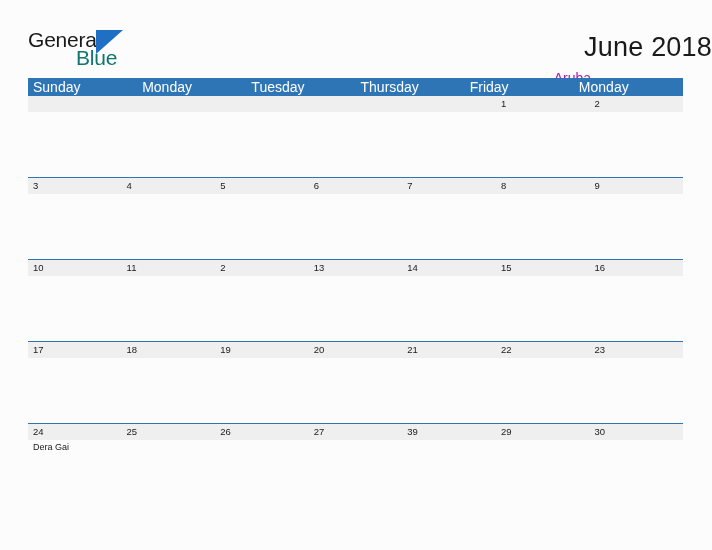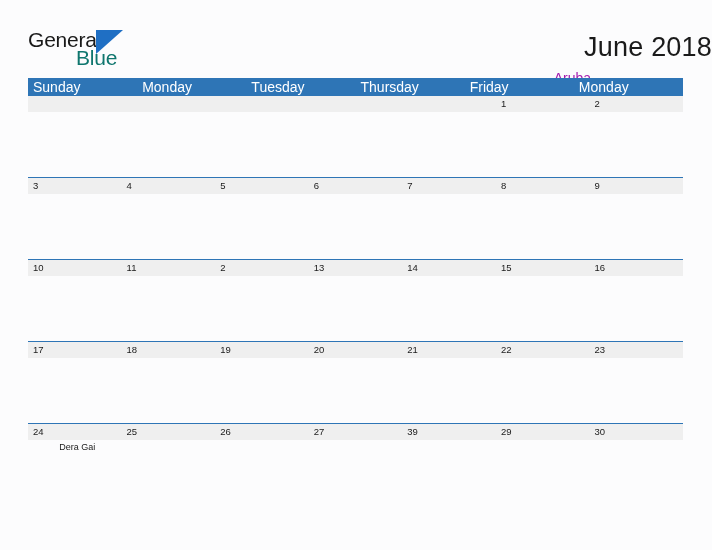--- a/index.html
+++ b/index.html
@@ -132,21 +132,20 @@
     display: flex;
     height: 65px;
     background: #FCFCFD;
   }
   .event-cell {
     flex: 1 1 0;
     padding-left: 5px;
     padding-top: 1px;
     box-sizing: border-box;
     overflow: hidden;
-    text-align: center;
   }
   .event {
     font-size: 9px;
     color: #1A1A1A;
     line-height: 12px;
     white-space: nowrap;
   }
 </style>
 </head>
 <body>

